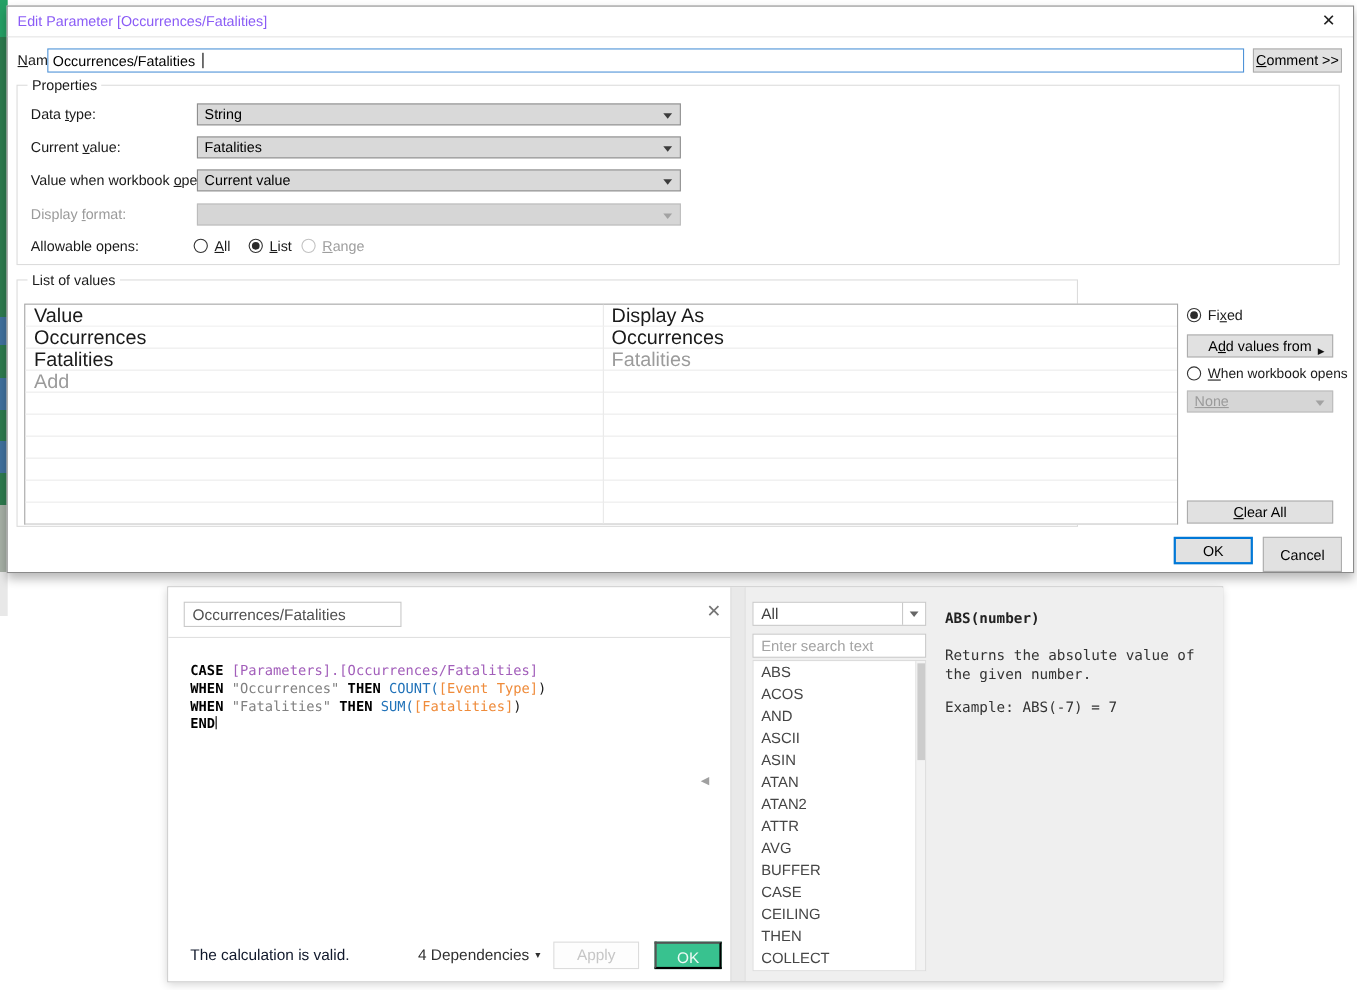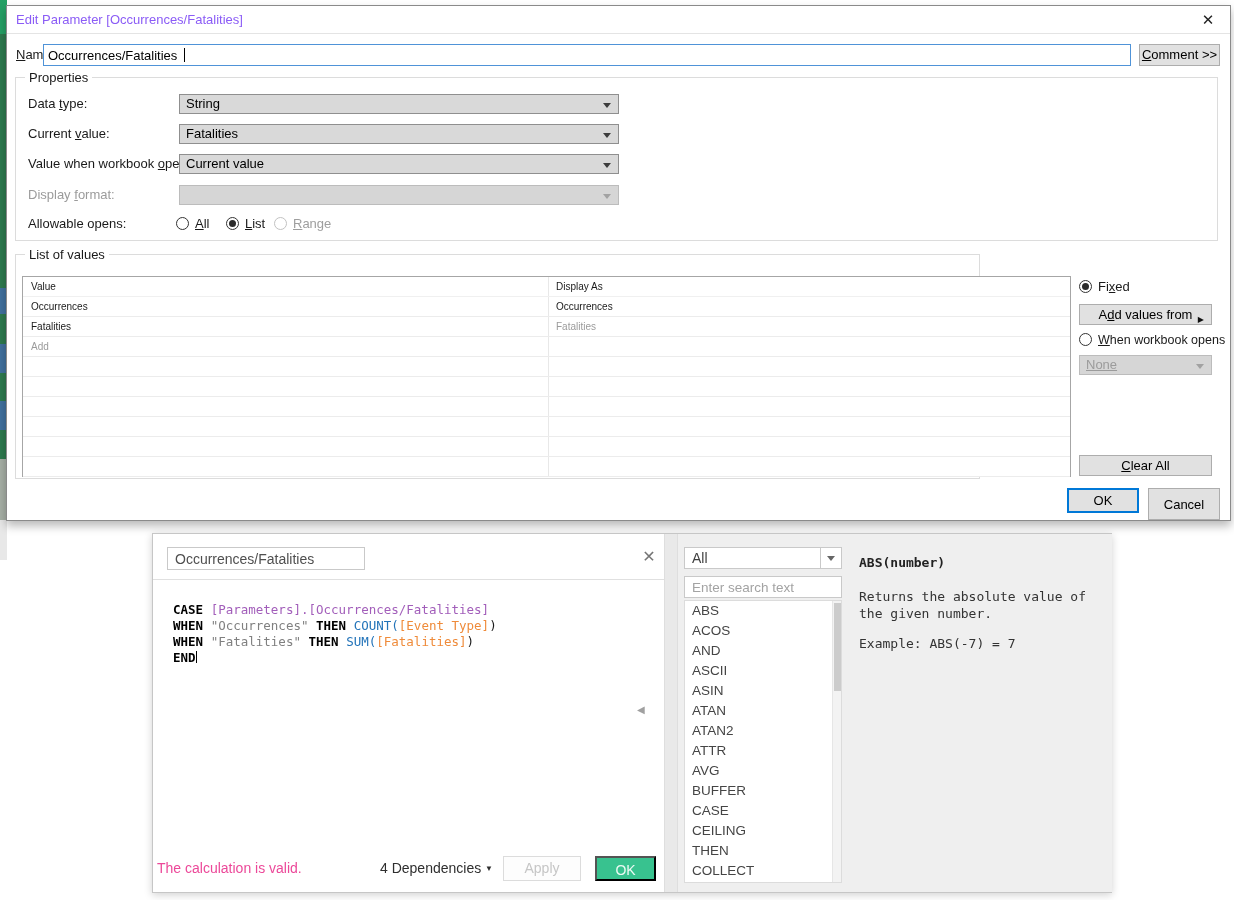--- a/index.html
+++ b/index.html
@@ -43,21 +43,21 @@
   .combo.disabled::after { border-top-color:#a2a2a2; }
   .prop-combo { left:163px; width:440px; }
   .radio { position:absolute; width:13px; height:13px; border:1px solid #333; border-radius:50%; background:#fff; cursor:pointer; }
   .radio.checked::after { content:''; position:absolute; left:2px; top:2px; width:7px; height:7px; border-radius:50%; background:#2b2b2b; }
   .radio.disabled { border-color:#c2c2c2; }
   .radio-label { position:absolute; height:16px; line-height:16px; cursor:pointer; white-space:nowrap; }
   .radio-label.disabled { color:#9e9e9e; }
   
   .lov-table { position:absolute; left:6px; top:21px; width:1049px; height:201px; background:#fff; border:1px solid #a6a6a6; }
   .lov-colsep { position:absolute; left:525px; top:0; bottom:0; width:1px; background:#e8e8e8; }
-  .lov-row { position:relative; height:20px; line-height:20px; border-bottom:1px solid #ececec; font-size:10px; }
+  .lov-row { position:relative; height:20px; line-height:20px; border-bottom:1px solid #ececec; font-size:18px; }
   .lov-row.header { border-bottom:1px solid #f0f0f0; }
   .lov-cell { position:absolute; top:0; height:20px; line-height:20px; white-space:nowrap; }
   .lov-cell.c1 { left:8px; }
   .lov-cell.c2 { left:533px; }
   .muted { color:#9b9b9b; }
   .lov-side-btn { position:absolute; left:1063px; width:133px; height:21px; line-height:19px; }
   .avf-arrow { position:absolute; right:7px; top:5px; font-size:8px; color:#111; }
   
   .dp-ok { position:absolute; left:1060px; top:482px; width:72px; height:25px; line-height:21px; border:2px solid var(--c-accent); }
   .dp-cancel { position:absolute; left:1141px; top:482px; width:72px; height:32px; line-height:23px; }
@@ -70,21 +70,21 @@
   .calc-sep { position:absolute; left:0; top:45px; width:511px; height:1px; background:#e0e0e0; }
   .formula { position:absolute; left:20px; top:68px; font:12.5px/16px "DejaVu Sans Mono", monospace; color:#000; cursor:text; }
   .tk-kw { color:var(--c-kw); font-weight:bold; }
   .tk-param { color:var(--c-param); }
   .tk-str { color:var(--c-str); }
   .tk-fn { color:var(--c-fn); }
   .tk-field { color:var(--c-field); }
   .tk-pl { color:#1a1a1a; }
   .code-caret { display:inline-block; width:1px; height:12px; background:#000; vertical-align:-1px; }
   .collapse-arrow { position:absolute; left:484px; top:170px; font-size:10px; color:#a0a0a0; cursor:pointer; }
-  .calc-status { position:absolute; left:4px; top:326px; font-size:14px; color:#ec4899; }
+  .calc-status { position:absolute; left:20px; top:326px; font-size:14px; color:#0f172a; }
   .calc-deps { position:absolute; left:200px; top:326px; width:140px; text-align:right; font-size:14px; color:#2f2f2f; cursor:pointer; white-space:nowrap; }
   .deps-caret { font-size:8px; vertical-align:2px; color:#2f2f2f; }
   .calc-apply { position:absolute; left:350px; top:322px; width:78px; height:25px; line-height:23px; background:#fdfdfd; border:1px solid #dcdcdc; color:#c6c6c6; font-size:14px; text-align:center; }
   .calc-ok { position:absolute; left:442px; top:322px; width:61px; height:25px; line-height:25px; background:var(--c-green); color:#edfaf4; font-size:14px; text-align:center; cursor:pointer; }
   .calc-splitter { position:absolute; left:511px; top:0; width:14px; height:358px; background:#e9e9e9; border-left:1px solid #dedede; border-right:1px solid #dedede; }
   .calc-right { position:absolute; left:525px; top:0; width:434px; height:358px; background:#efefef; }
   .combo-all { position:absolute; left:6px; top:13px; width:158px; height:22px; background:#fff; border:1px solid #c9c9c9; font-size:14px; color:#3f3f3f; line-height:20px; padding-left:7px; cursor:pointer; }
   .combo-all-arrowbox { position:absolute; right:0; top:0; width:21px; height:20px; border-left:1px solid #c9c9c9; }
   .combo-all-arrowbox::after { content:''; position:absolute; left:6px; top:8px; border:4px solid transparent; border-top:5px solid #666; }
   .fn-search { position:absolute; left:6px; top:42px; width:158px; height:22px; border:1px solid #c9c9c9; background:#fff; font:13.5px "Liberation Sans",sans-serif; padding:0 7px; color:#3f3f3f; }

